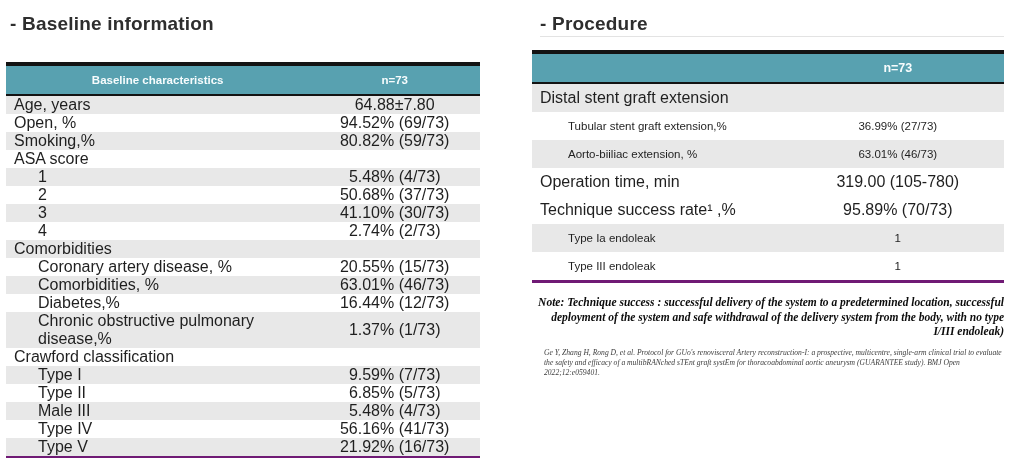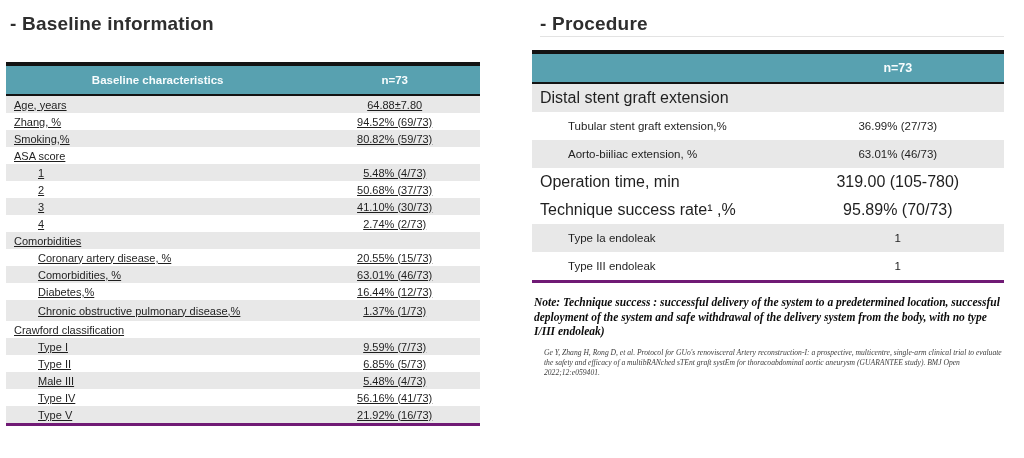--- a/index.html
+++ b/index.html
@@ -27,34 +27,34 @@
     background:#58a1b0;color:#f7fcfd;font-weight:bold;
     height:26px;border-bottom:2px solid #131313;text-align:center;
   }
   .left-tbl thead th{font-size:11.5px;}
   .right-tbl thead th{font-size:12.5px;}
 
   .c1l{width:64%;} .c2l{width:36%;}
   .c1r{width:55%;} .c2r{width:45%;}
 
   .tbl td{color:#1f1f1f;padding:0;vertical-align:middle;}
-  .left-tbl td{font-size:11px;height:17px;text-decoration:underline;}
+  .left-tbl td{font-size:16px;height:17px;}
   .left-tbl tbody tr:nth-child(13) td{height:21px;}
   .right-tbl td{font-size:16px;height:28px;}
   .right-tbl tr.sub td{font-size:11.5px;}
 
   td.lbl{text-align:left;padding-left:8px;}
   .left-tbl td.lbl.ind{padding-left:32px;}
   .right-tbl td.lbl.ind{padding-left:36px;}
   td.val{text-align:center;}
   tr.shade td{background:#e8e8e8;}
 
   .note{
     font-family:"Liberation Serif", serif;font-style:italic;font-weight:bold;
-    font-size:11.5px;line-height:1.28;color:#0c0c0c;margin:12px 0 8px 2px;
+    font-size:11.5px;line-height:1.28;color:#0c0c0c;margin:12px 0 8px 2px;text-align:right;
   }
   .cite{
     font-family:"Liberation Serif", serif;font-style:italic;
     font-size:7.6px;line-height:1.32;color:#3c3c3c;margin:9px 0 0 12px;
   }
 </style>
 </head>
 <body>
 
 <div>
@@ -71,21 +71,21 @@
           <th>Baseline characteristics</th>
           <th>n=73</th>
         </tr>
       </thead>
       <tbody>
           <tr class="shade">
             <td class="lbl">Age, years</td>
             <td class="val">64.88±7.80</td>
           </tr>
           <tr class="">
-            <td class="lbl">Zhang, %</td>
+            <td class="lbl">Open, %</td>
             <td class="val">94.52% (69/73)</td>
           </tr>
           <tr class="shade">
             <td class="lbl">Smoking,%</td>
             <td class="val">80.82% (59/73)</td>
           </tr>
           <tr class="">
             <td class="lbl">ASA score</td>
             <td class="val"></td>
           </tr>

